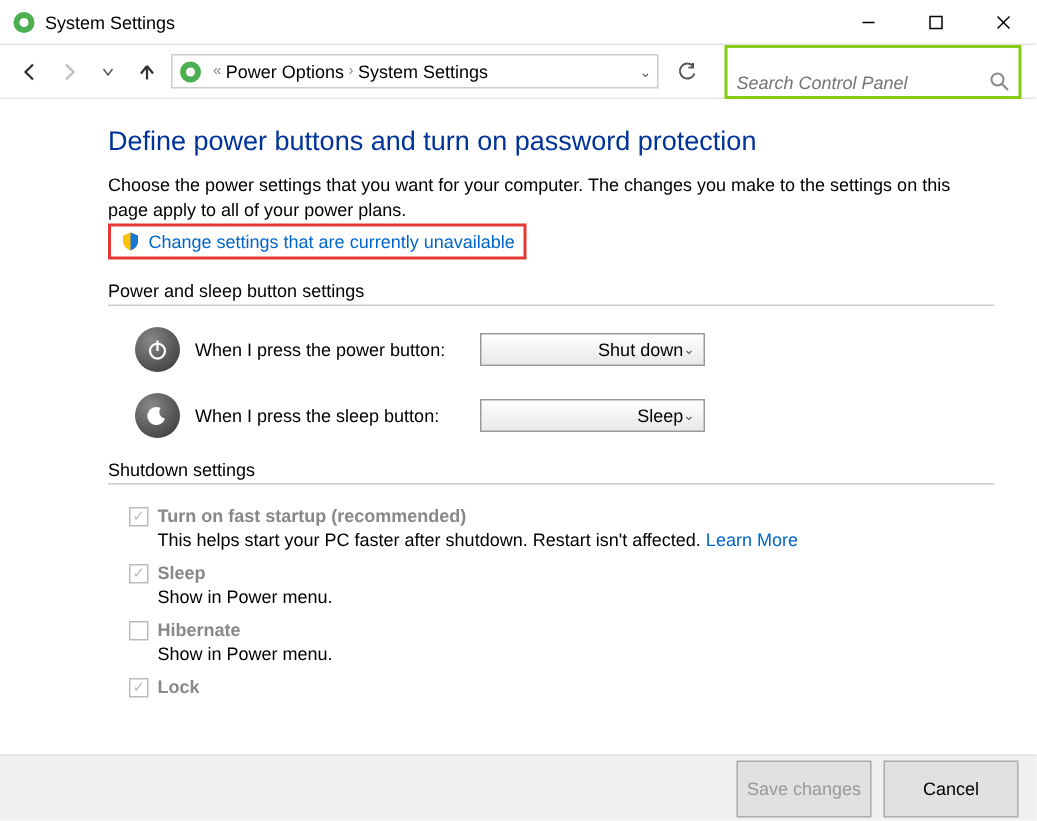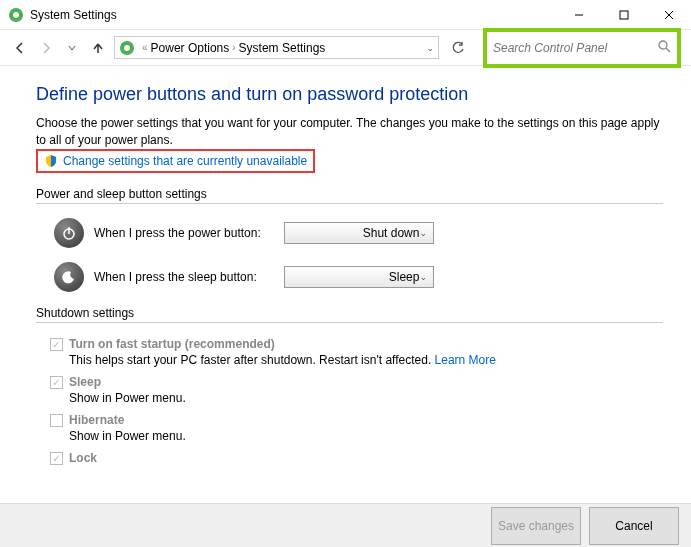--- a/index.html
+++ b/index.html
@@ -12,25 +12,25 @@
 
 .navbar { height: 36px; display: flex; align-items: center; padding: 0 10px; gap: 6px; border-bottom: 1px solid #e5e5e5; }
 .nav-arrow { width: 20px; height: 20px; display: flex; align-items: center; justify-content: center; color: #555; }
 .nav-arrow.disabled { color: #bbb; }
 .breadcrumb-box { flex: 0 0 auto; display: flex; align-items: center; border: 1px solid #ccc; height: 23px; padding: 0 4px; width: 325px; }
 .bc-icon { width: 16px; height: 16px; margin-right: 4px; }
 .bc-sep { color: #888; margin: 0 3px; font-size: 10px; }
 .bc-text { font-size: 12px; color: #000; }
 .bc-dd { margin-left: auto; color: #555; font-size: 9px; }
 .refresh-btn { width: 22px; height: 22px; display: flex; align-items: center; justify-content: center; color: #555; margin-left: 2px; }
-.search-box { flex: 1; border: 4px solid #84cc16; height: 23px; display: flex; align-items: center; padding: 16px 6px; margin-left: 8px; }
+.search-box { flex: 1; border: 2px solid #84cc16; height: 23px; display: flex; align-items: flex-start; padding: 16px 6px; margin-left: 8px; }
 .search-box input { border: none; outline: none; flex: 1; font-size: 12px; color: #555; font-style: italic; background: transparent; }
 .search-icon { color: #888; font-size: 13px; }
 
-.content { padding: 18px 28px 0 36px; }
+.content { padding: 18px 28px 0 72px; }
 .page-title { color: #003399; font-size: 18px; font-weight: 400; margin-bottom: 10px; }
 .page-desc { font-size: 12px; color: #000; line-height: 1.4; margin-bottom: 0; }
 .change-link-row { display: inline-flex; align-items: center; border: 2px solid #e53935; padding: 3px 6px; margin-bottom: 14px; }
 .shield-icon { width: 14px; height: 14px; margin-right: 5px; }
 .change-link { color: #0066cc; font-size: 12px; }
 
 .section-header { font-size: 12px; color: #000; margin-bottom: 2px; }
 .section-line { border: none; border-top: 1px solid #ccc; margin: 2px 0 14px 0; }
 
 .btn-row { display: flex; align-items: center; margin: 0 0 14px 18px; }

